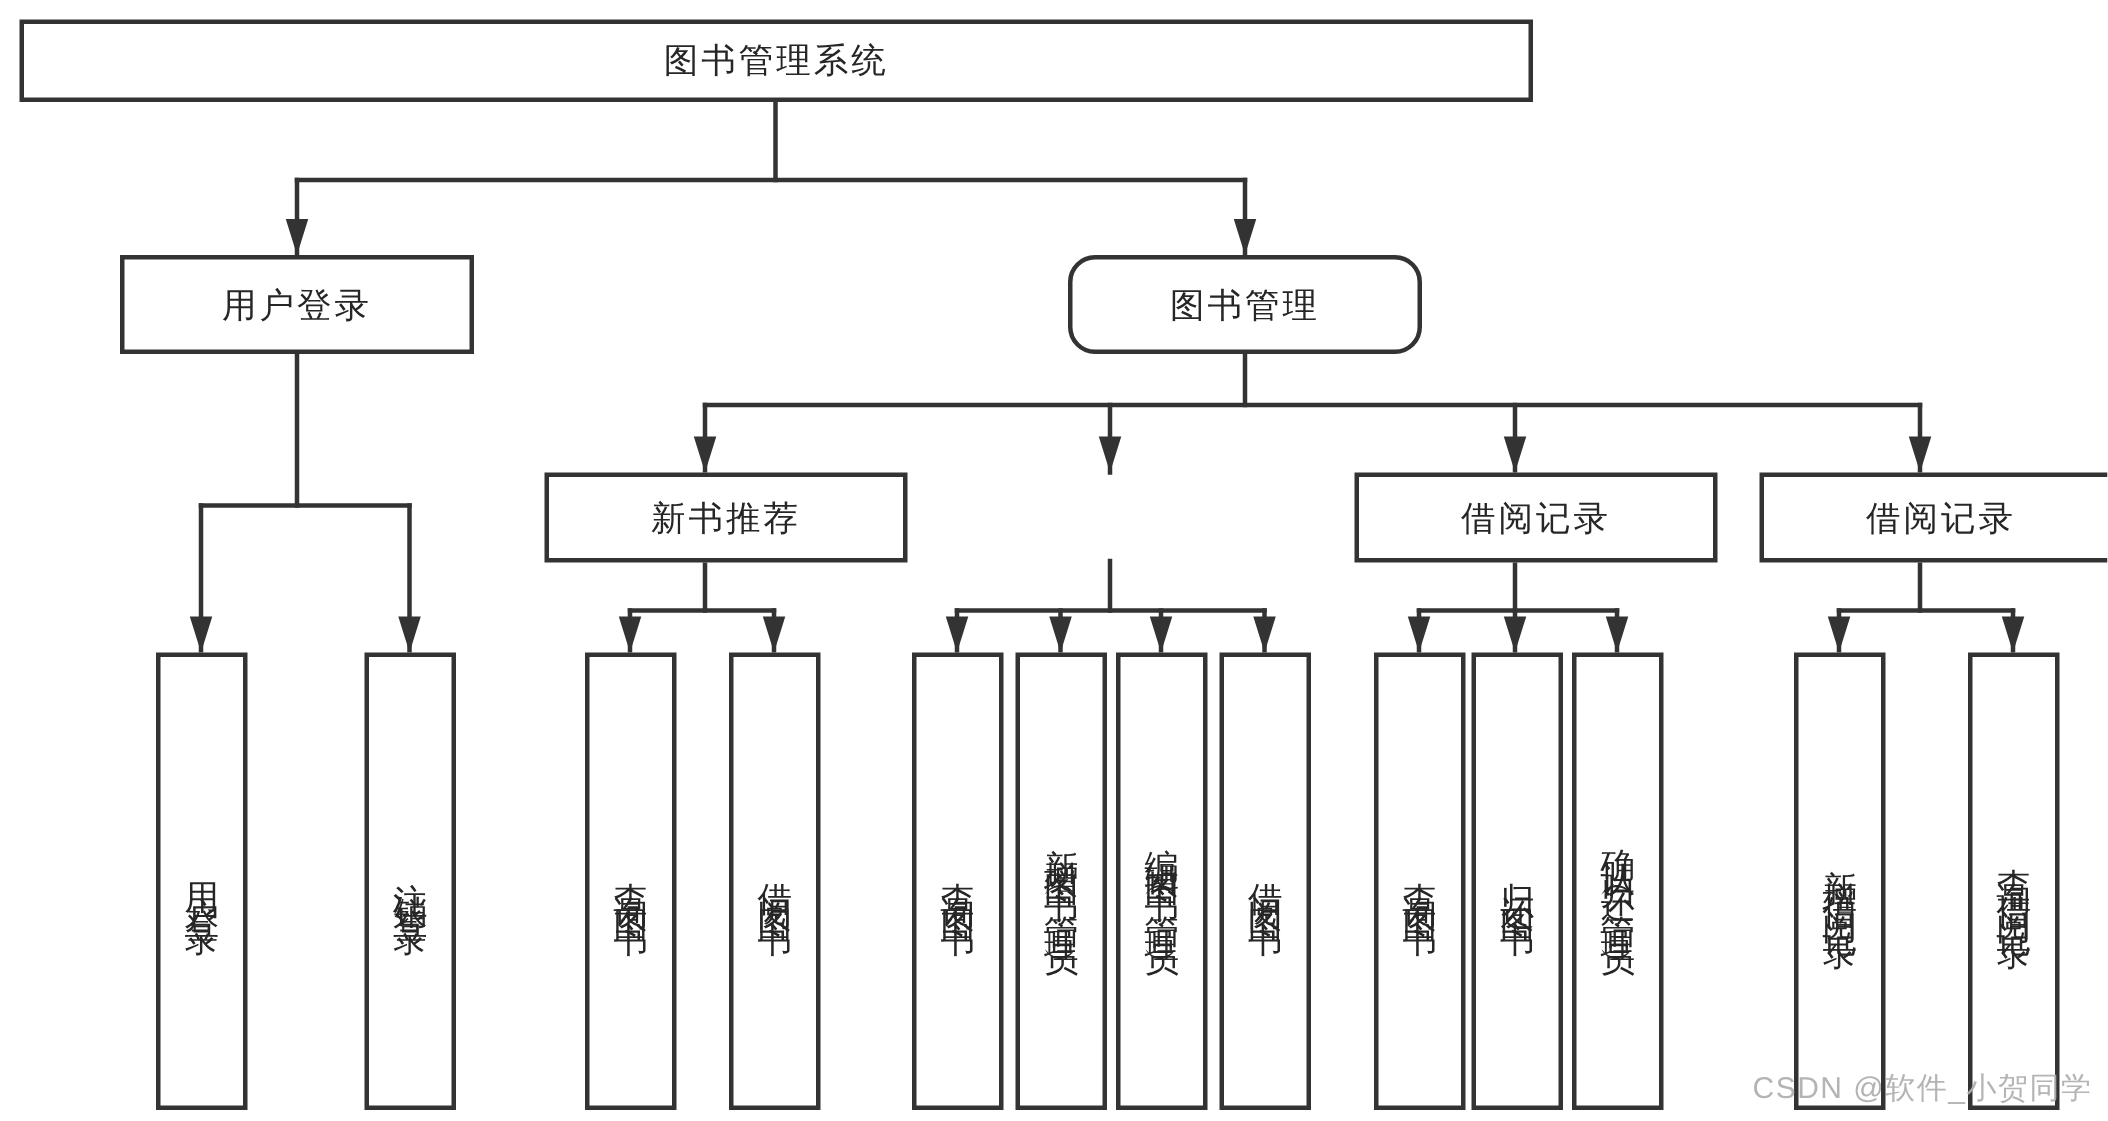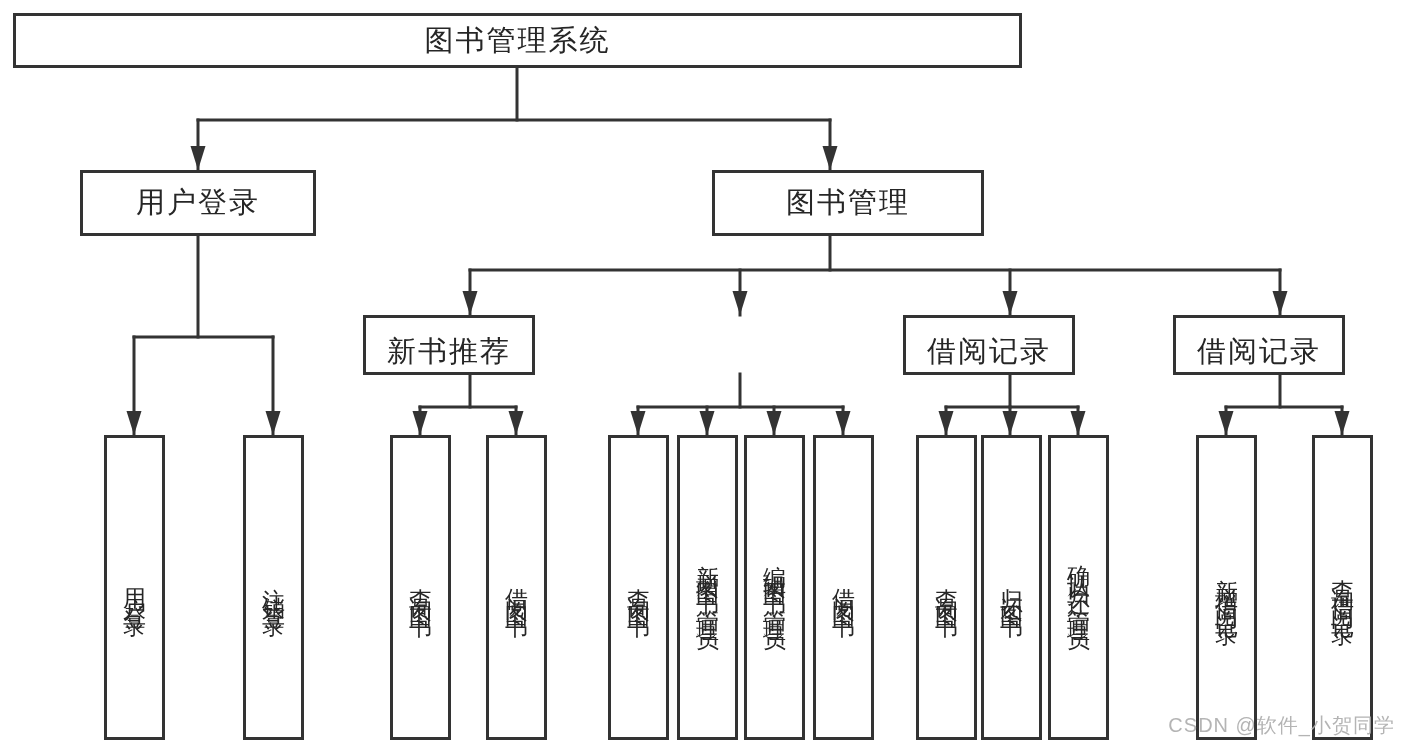--- a/index.html
+++ b/index.html
@@ -22,36 +22,36 @@
     box-sizing: border-box;
     background: #ffffff;
     border: 3px solid #333333;
     display: flex;
     align-items: center;
     justify-content: center;
     color: #262626;
     z-index: 2;
   }
   .h-label {
-    font-size: 29px;
+    font-size: 23px;
     letter-spacing: 2px;
     white-space: nowrap;
     font-family: Liberation Mono, monospace;
   }
   .v-label {
     writing-mode: vertical-rl;
     text-orientation: mixed;
     font-size: 23px;
     letter-spacing: 9px;
     line-height: 1;
   }
   .root  { left: 13px;  top: 13px;  width: 1009px; height: 55px; }
   .l2a   { left: 80px;  top: 170px; width: 236px;  height: 66px; }
-  .l2b   { left: 712px; top: 170px; width: 272px;  height: 66px; }
-  .l3    { top: 315px; width: 172px; height: 60px; align-items: flex-end; }
+  .l2b   { left: 712px; top: 170px; width: 236px;  height: 66px; border-radius: 18px; }
+  .l3    { top: 315px; width: 242px; height: 60px; }
   .l3a   { left: 363px; }
   .l3b   { left: 633px; }
   .l3c   { left: 903px; }
   .l3d   { left: 1173px; }
   .leaf  { top: 435px; width: 61px; height: 305px; }
   .c1  { left: 104px; }
   .c2  { left: 243px; }
   .c3  { left: 390px; }
   .c4  { left: 486px; }
   .c5  { left: 608px; }

